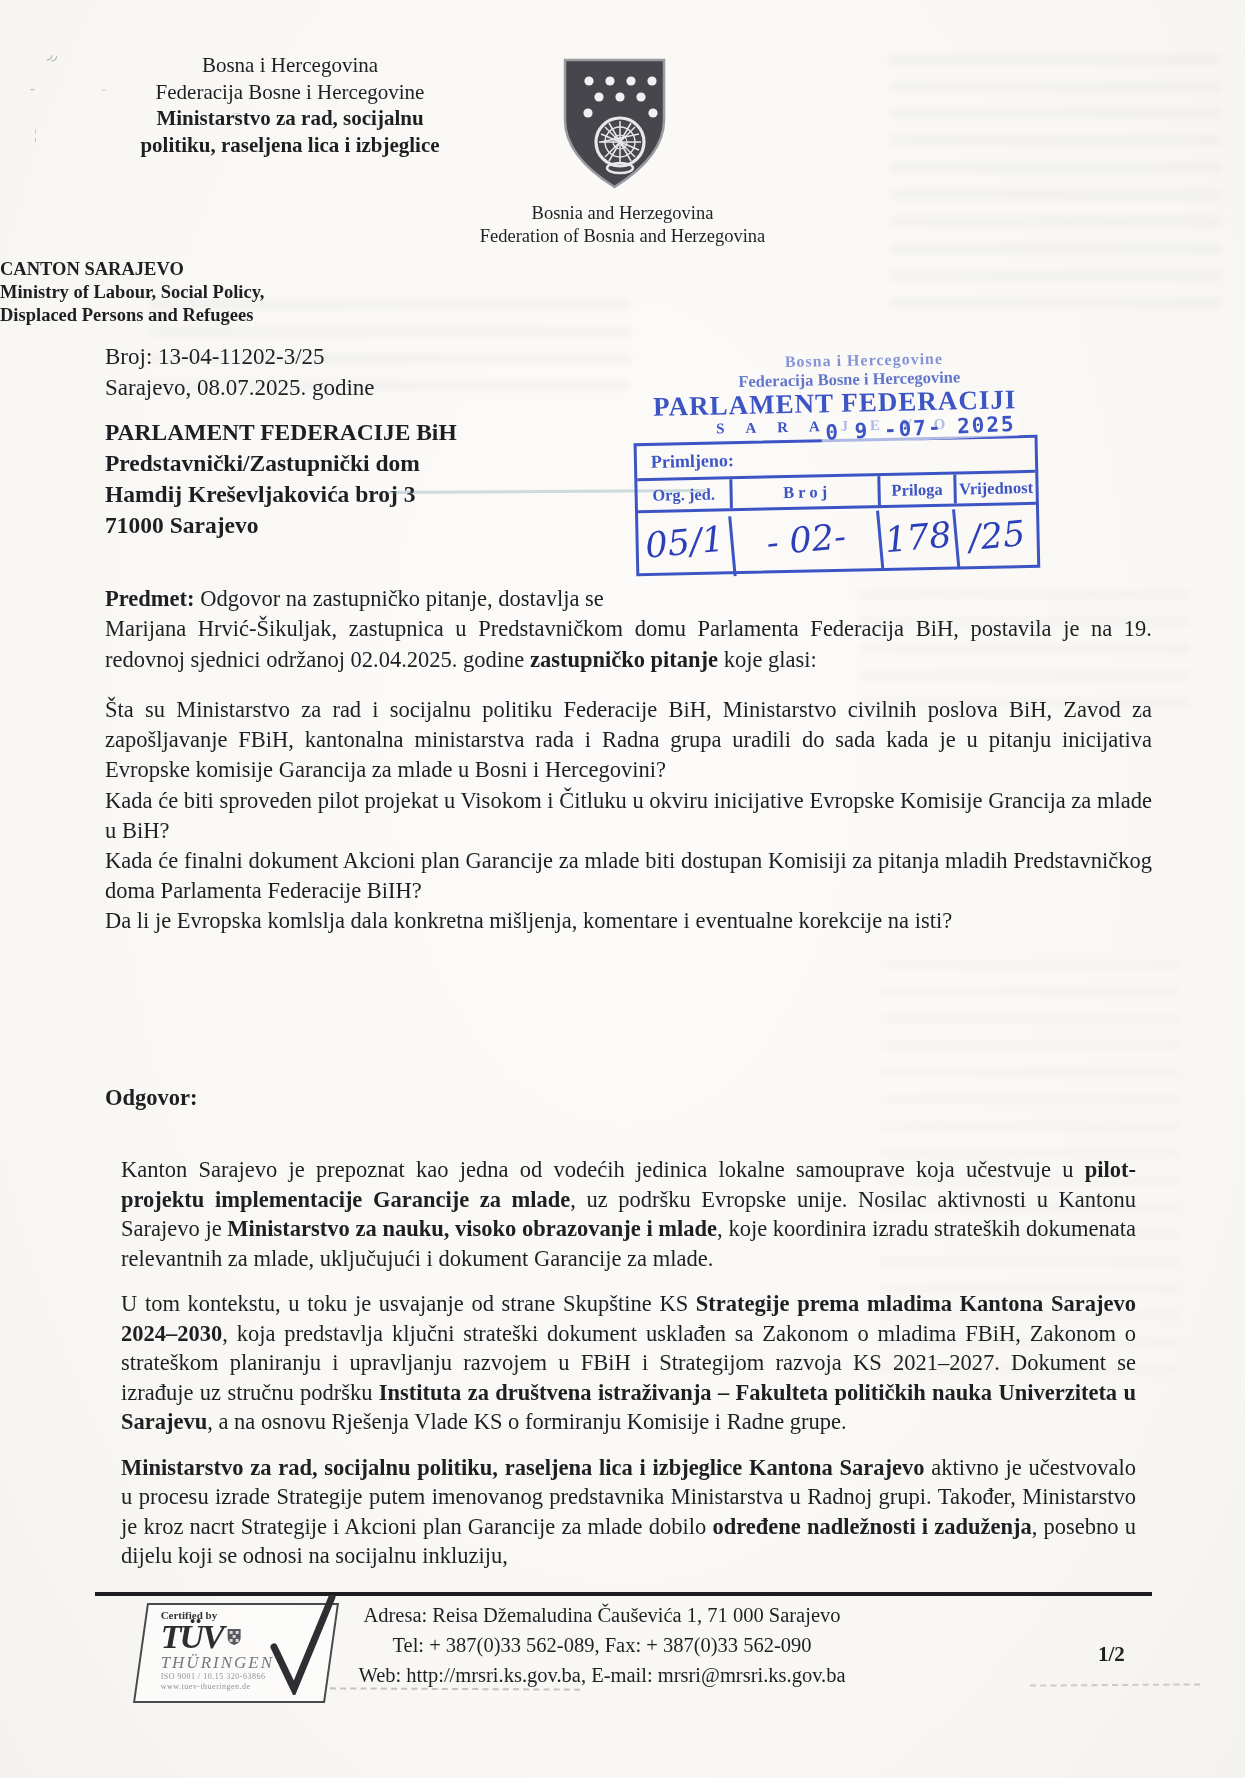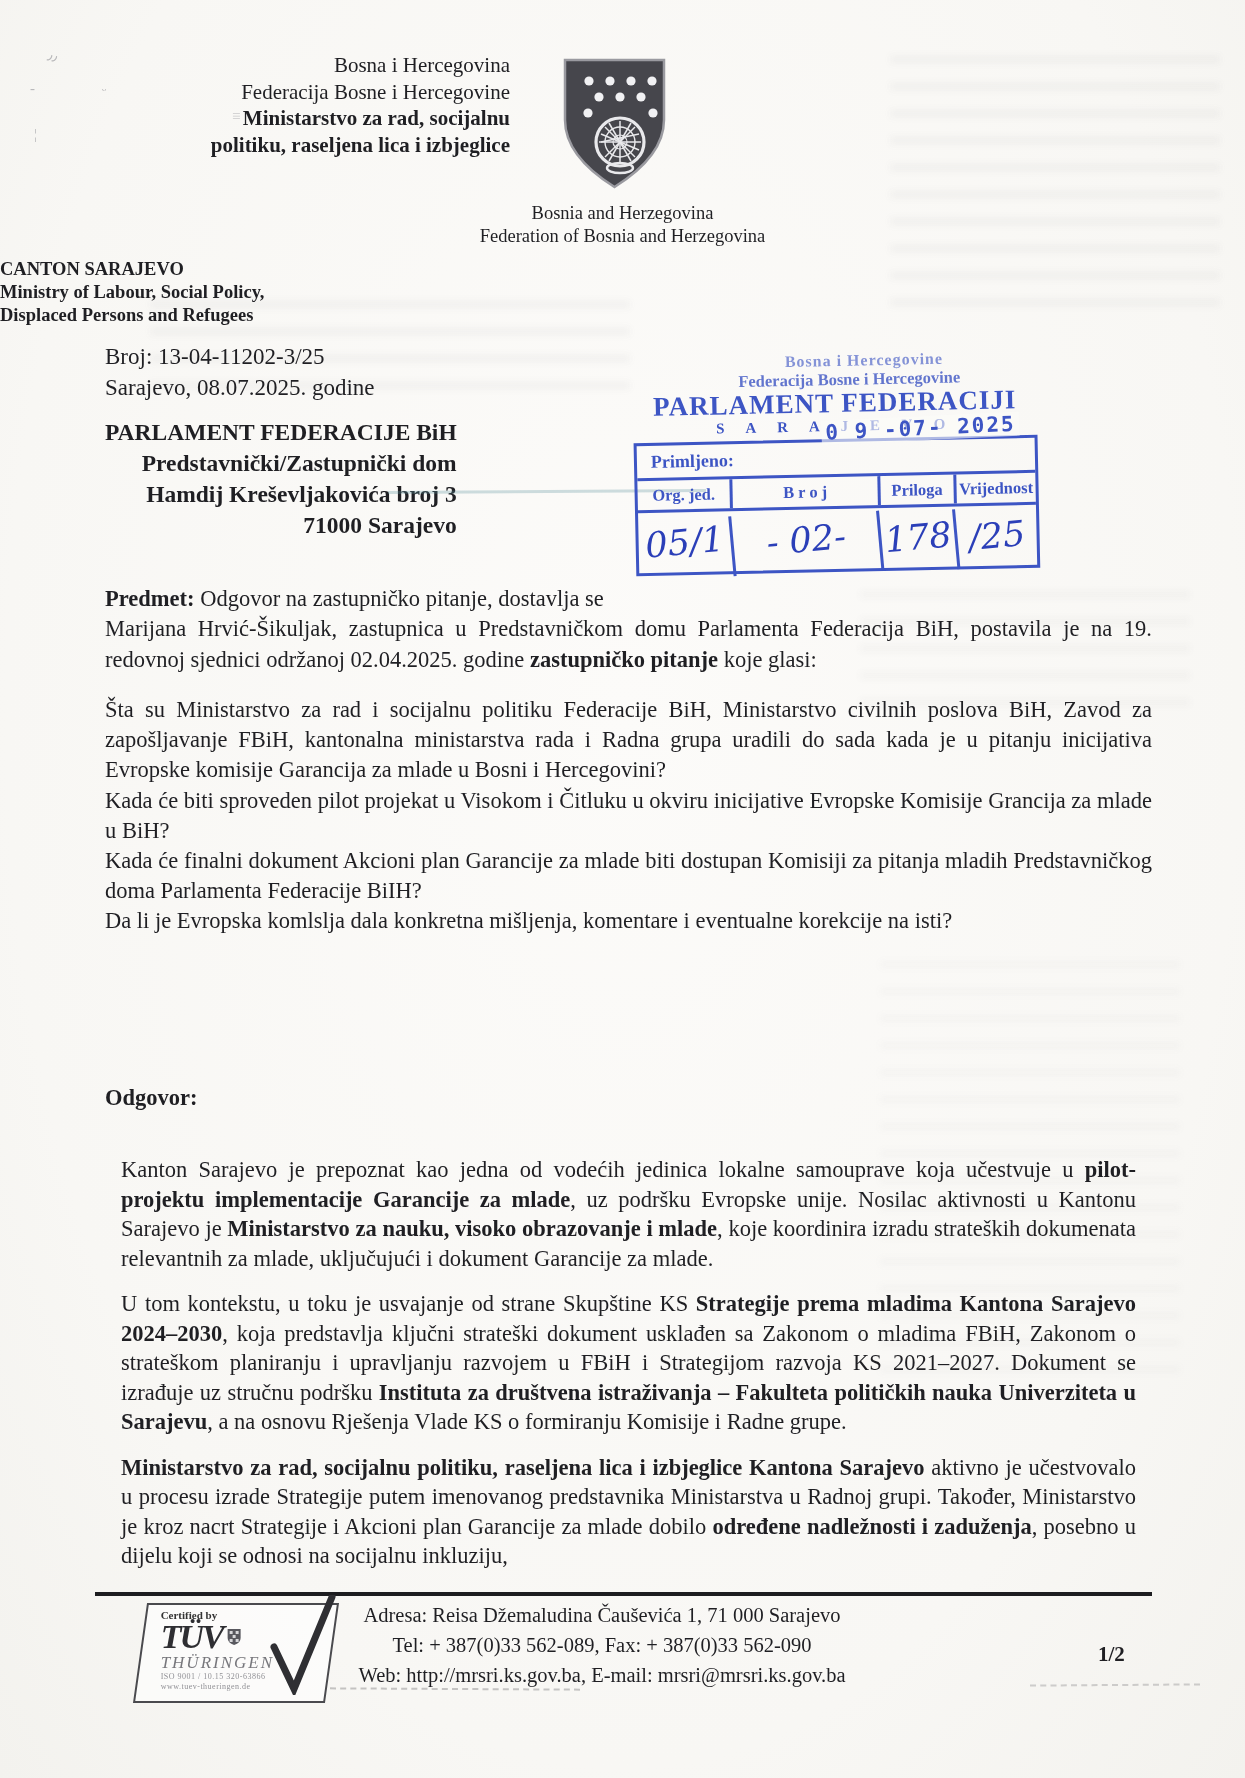--- a/index.html
+++ b/index.html
@@ -10,27 +10,27 @@
   }
   .abs{position:absolute;}
   
   .bleed{position:absolute;opacity:0.6;pointer-events:none;
     background:repeating-linear-gradient(180deg, rgba(130,130,135,0.10) 0 9px, rgba(0,0,0,0) 9px 27px);
     filter:blur(3px);}
   .pencil{position:absolute;color:#85858c;opacity:.55;font-size:15px;}
   
   .hdr-left{left:70px;top:52px;width:440px;text-align:center;font-size:21px;line-height:26.5px;}
   .hdr-right{left:688px;top:52px;width:470px;text-align:left;font-size:21px;line-height:26.5px;}
-  .hdr-left div,.hdr-right div{white-space:nowrap;text-align:right;}
+  .hdr-left div,.hdr-right div{white-space:nowrap;}
   .b{font-weight:bold;}
   .eng1{left:0;top:202px;width:1245px;text-align:center;font-size:18.5px;line-height:23px;}
   .eng2{left:0;top:258px;width:1245px;text-align:left;font-size:18.5px;line-height:23px;font-weight:bold;}
   
   .refblock{left:105px;top:341px;font-size:23px;line-height:31px;}
-  .recipient{left:105px;top:417px;font-size:23.5px;line-height:31px;font-weight:bold;text-align:right;}
+  .recipient{left:105px;top:417px;font-size:23.5px;line-height:31px;font-weight:bold;}
   .scribble{left:388px;top:482px;width:318px;height:8px;border-bottom:3px solid rgba(96,148,158,0.30);transform:rotate(-0.4deg);}
   
   .stamp{left:634px;top:352px;width:404px;color:#3d55c4;transform:rotate(-1.2deg);}
   .st-l1{font-size:16px;font-weight:bold;opacity:.62;text-align:center;padding-left:60px;letter-spacing:1px;}
   .st-l2{font-size:16.5px;font-weight:bold;opacity:.8;text-align:center;padding-left:30px;}
   .st-title{font-size:27px;font-weight:bold;letter-spacing:1px;text-align:center;margin-top:-2px;}
   .st-city{font-size:15px;font-weight:bold;letter-spacing:9px;text-align:center;margin-top:-1px;}
   .st-date{position:absolute;top:66px;left:188px;font-family:"DejaVu Sans Mono", monospace;font-weight:bold;font-size:21px;letter-spacing:2px;transform:rotate(-1.5deg);background:rgba(252,251,249,0.6);padding:0 4px;z-index:2;}
   .st-table{margin-top:4px;border:3px solid #3d55c4;}
   .st-row{display:flex;}

